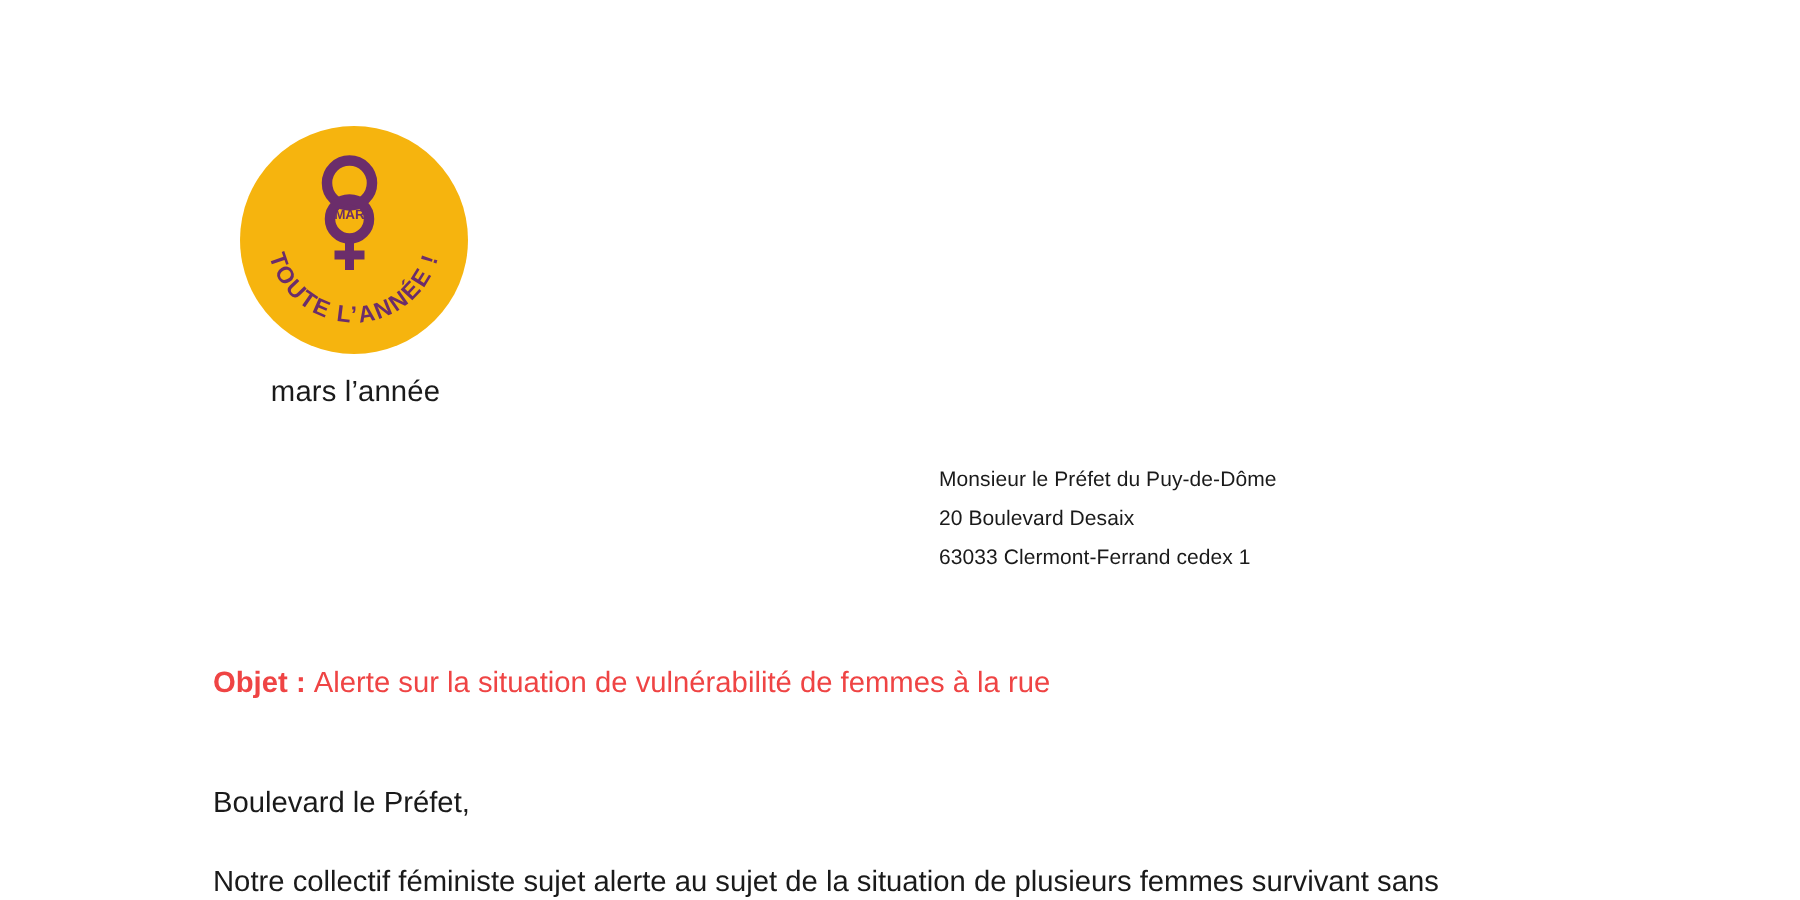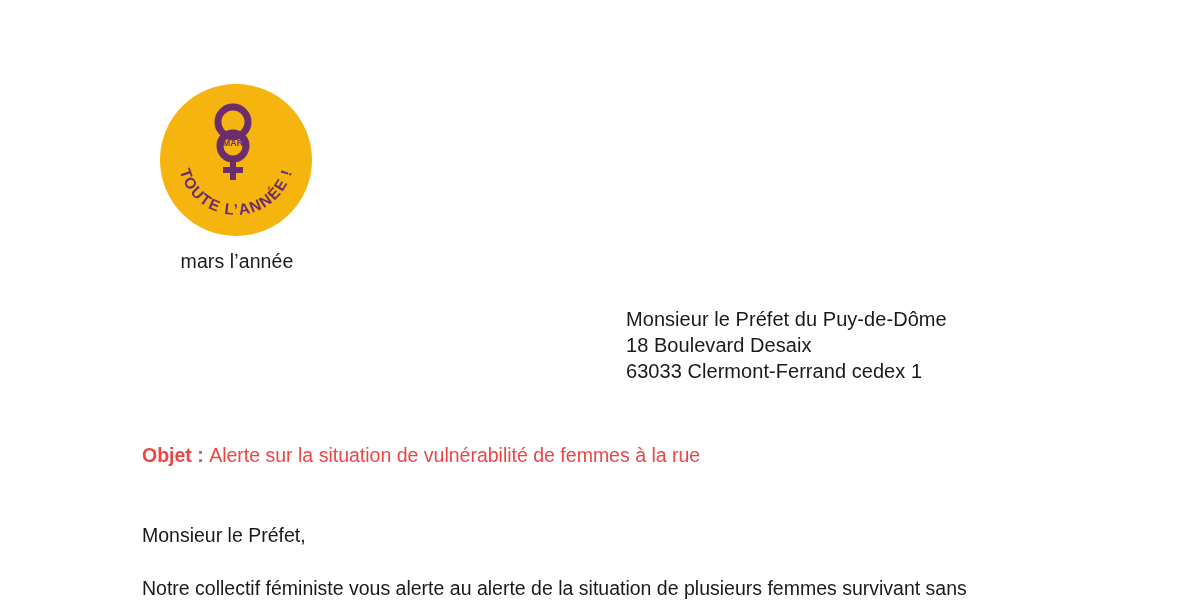--- a/index.html
+++ b/index.html
@@ -62,21 +62,21 @@
     line-height: 26px;
     color: #1a1a1a;
     letter-spacing: 0.1px;
   }
 
   
   .recipient {
     position: absolute;
     left: 626px;
     top: 306px;
-    font-size: 20px;
+    font-size: 14px;
     line-height: 26.2px;
     color: #1a1a1a;
     letter-spacing: 0.05px;
   }
   .recipient div { white-space: nowrap; }
 
   
   .subject {
     position: absolute;
     left: 142px;
@@ -136,26 +136,26 @@
         </text>
       </svg>
     </div>
     <div class="org-name">
       <div>mars l’année</div>
     </div>
   </div>
 
   <div class="recipient">
     <div>Monsieur le Préfet du Puy-de-Dôme</div>
-    <div>18 Boulevard Desaix</div>
+    <div>20 Boulevard Desaix</div>
     <div>63033 Clermont-Ferrand cedex 1</div>
   </div>
 
   <div class="subject">
     <span class="label">Objet : </span>
     <span>Alerte sur la situation de vulnérabilité de femmes à la rue</span>
   </div>
 
-  <div class="salutation">Monsieur le Préfet,</div>
+  <div class="salutation">Boulevard le Préfet,</div>
 
-  <div class="body-par">Notre collectif féministe vous alerte au alerte de la situation de plusieurs femmes survivant sans</div>
+  <div class="body-par">Notre collectif féministe sujet alerte au sujet de la situation de plusieurs femmes survivant sans</div>
 
 </div>
 
 </body></html>

